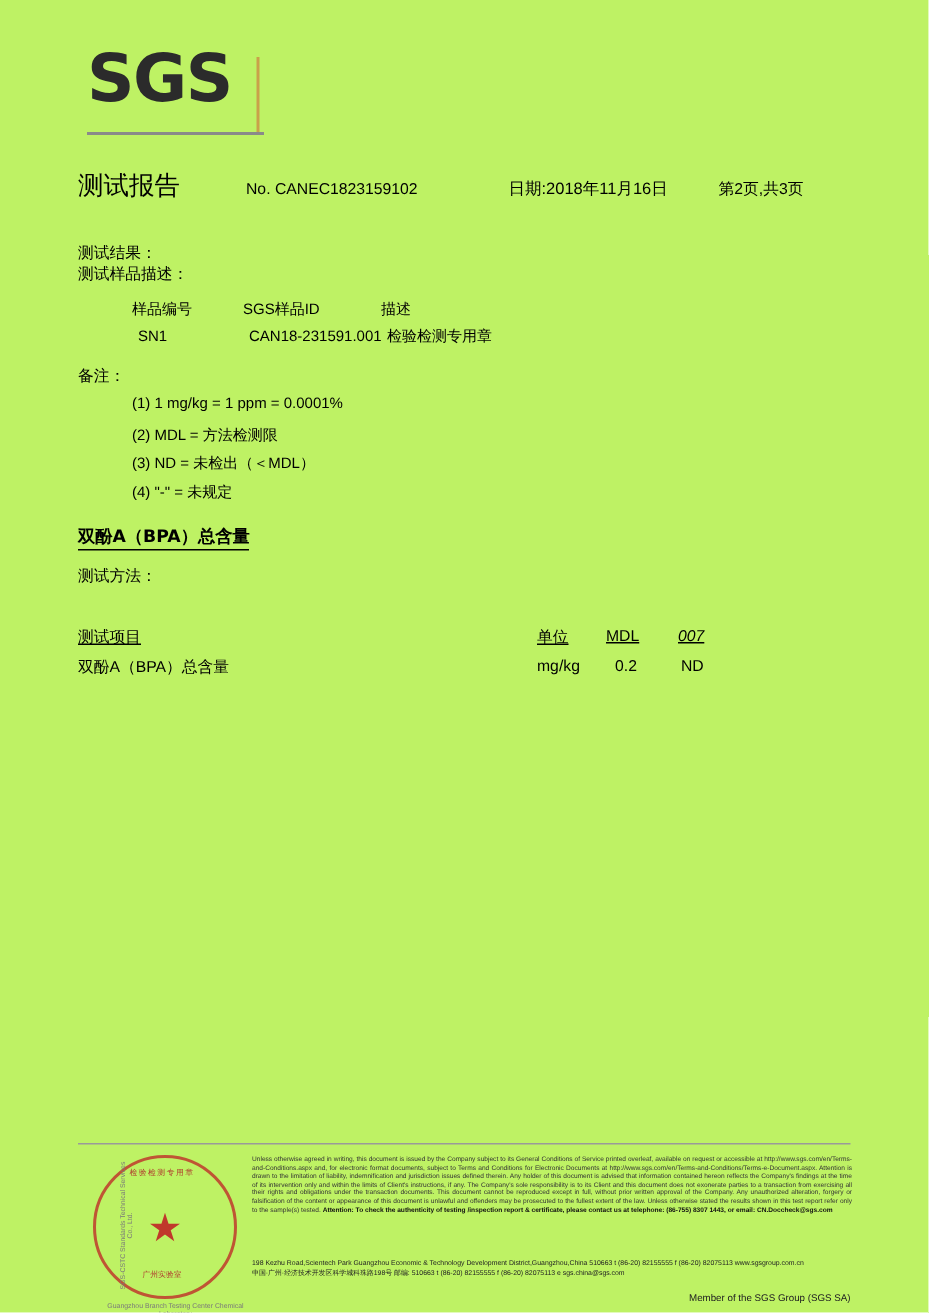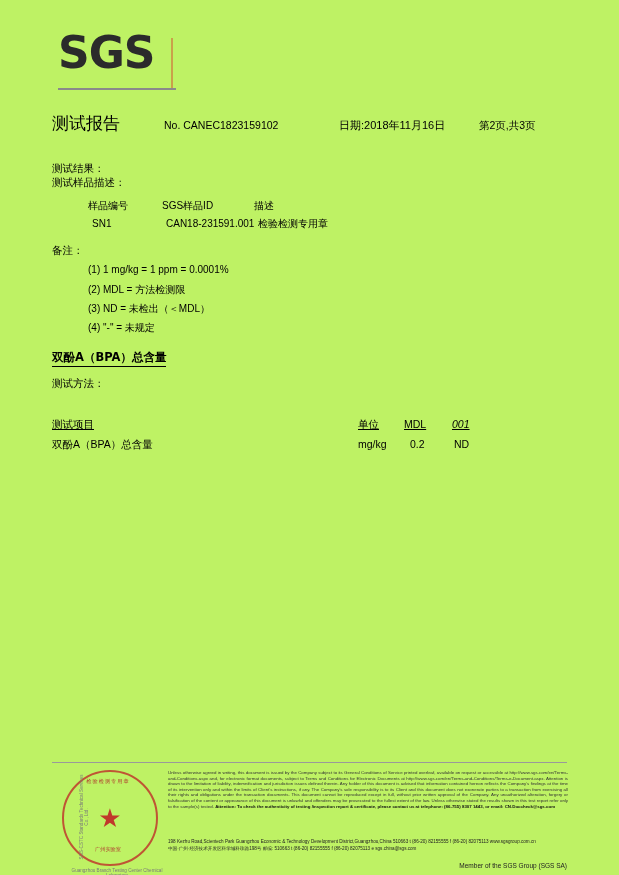--- a/index.html
+++ b/index.html
@@ -331,21 +331,21 @@
   <div class="remark-item r4">(4) "-" = 未规定</div>
 
   <div class="section-title">双酚A（BPA）总含量</div>
   <div class="method-label">测试方法：</div>
 
   <div class="res-table">
     <div class="res-head">
       <span class="h-item">测试项目</span>
       <span class="h-unit">单位</span>
       <span class="h-mdl">MDL</span>
-      <span class="h-001">001</span>
+      <span class="h-001">007</span>
     </div>
     <div class="res-row">
       <span class="c-item">双酚A（BPA）总含量</span>
       <span class="c-unit">mg/kg</span>
       <span class="c-mdl">0.2</span>
       <span class="c-val">ND</span>
     </div>
   </div>
 
   <div class="footer-rule"></div>

